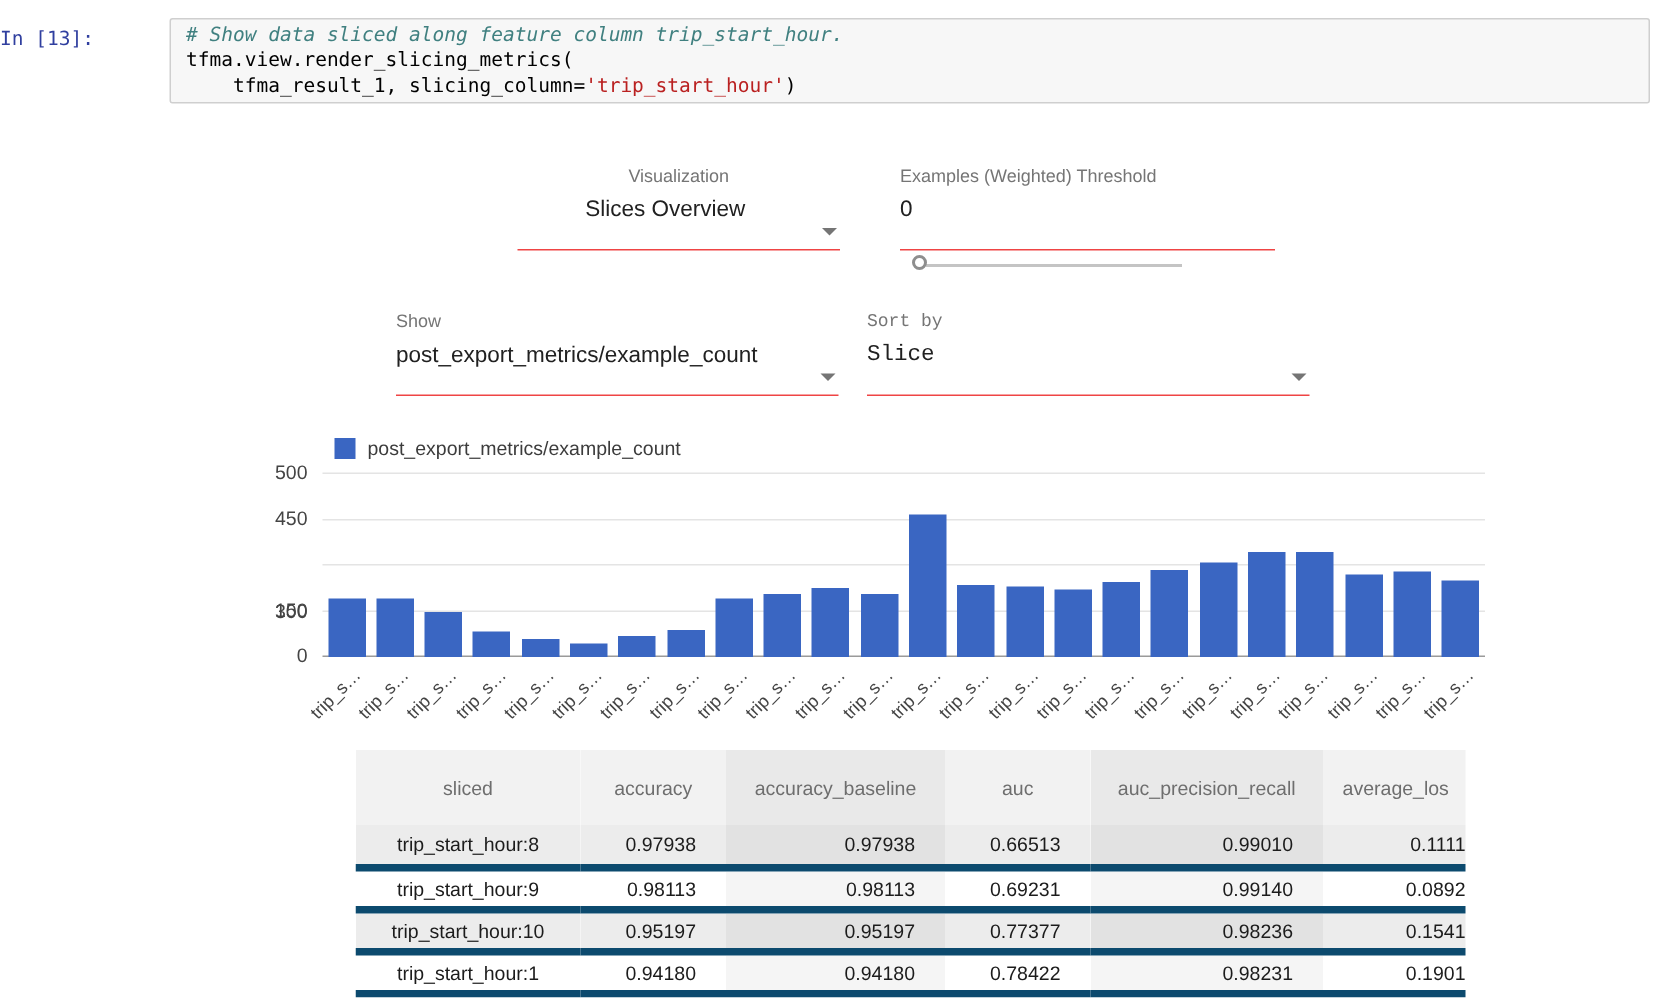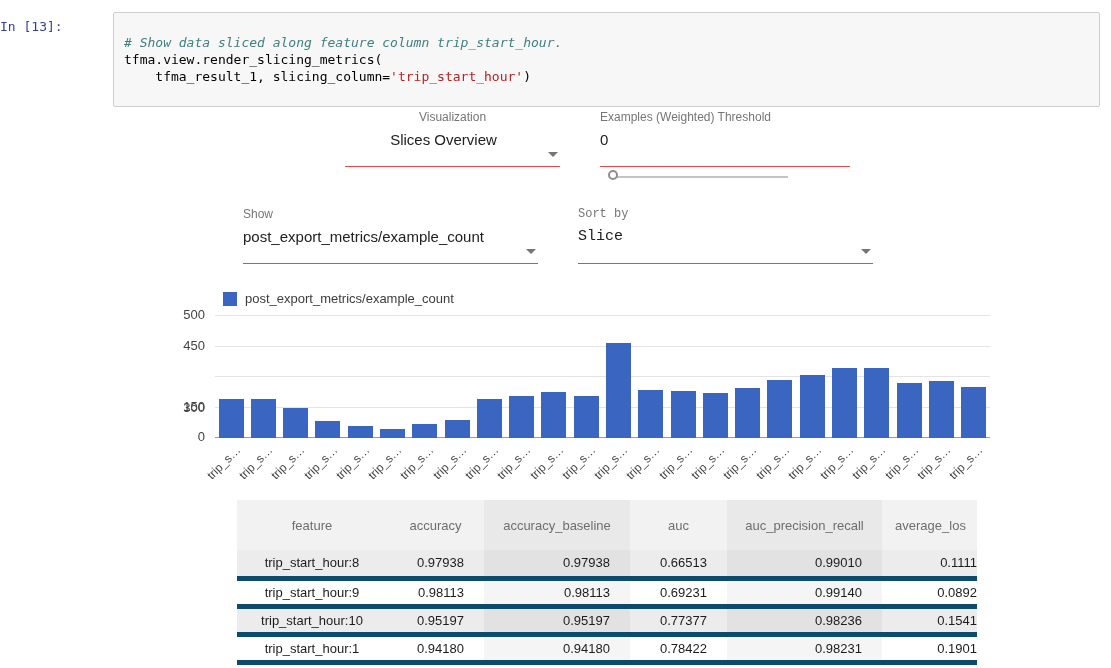--- a/index.html
+++ b/index.html
@@ -10,21 +10,21 @@
   }
 
   
   .cell { position:absolute; top:12px; left:0; right:11px; display:flex; }
   .prompt {
     flex:0 0 113px; text-align:left; padding-right:8px; padding-top:7px;
     font-family:"DejaVu Sans Mono", monospace; font-size:13px; color:#303f9f;
   }
   .code-box {
     flex:1; border:1px solid #cfcfcf; background:#f7f7f7; border-radius:2px;
-    padding:21px 10px; font-family:"DejaVu Sans Mono", monospace;
+    padding:2px 10px; font-family:"DejaVu Sans Mono", monospace;
     font-size:13px; line-height:17px; color:#000;
   }
   .code-line { white-space:pre; }
   .tok-comment { color:#408080; font-style:italic; }
   .tok-string  { color:#ba2121; }
   .tok-plain   { color:#000; }
 
   
   .control { position:absolute; }
   .control .label { font-size:12px; line-height:13px; color:#757575; margin-bottom:8px; }
@@ -34,21 +34,21 @@
     white-space:nowrap; overflow:hidden;
   }
   .control .value-row.no-arrow { padding-right:0; }
   .arrow {
     position:absolute; right:2px; bottom:9px; width:0; height:0;
     border-left:5px solid transparent; border-right:5px solid transparent;
     border-top:5px solid #757575;
   }
   #ctrl-viz       { left:345px; top:111px; width:215px;text-align:center; }
   #ctrl-threshold { left:600px; top:111px; width:250px; }
-  #ctrl-show      { left:243px; top:208px; width:295px; }
+  #ctrl-show      { left:264px; top:208px; width:295px; }
   #ctrl-sort      { left:578px; top:208px; width:295px;font-family:Liberation Mono, monospace; }
   .threshold-input {
     border:none; background:transparent; outline:none; width:100%;
     font-family:"Liberation Sans", sans-serif; font-size:15px; line-height:16px; color:#212121;
   }
   .slider { position:absolute; left:608px; top:169px; width:180px; height:16px; }
   .slider .track { position:absolute; left:9px; right:0; top:7px; height:2px; background:#c4c4c4; }
   .slider .thumb {
     position:absolute; left:0; top:1px; width:10px; height:10px;
     border:2px solid #8e8e8e; border-radius:50%; background:#fff;
@@ -321,21 +321,21 @@
     <colgroup id="cols">
         <col style="width: 150px;">
         <col style="width: 97px;">
         <col style="width: 146px;">
         <col style="width: 97px;">
         <col style="width: 155px;">
         <col style="width: 97px;">
       </colgroup>
     <thead>
         <tr id="thead-row">
-          <th>feature</th>
+          <th>sliced</th>
           <th>accuracy</th>
           <th class="shaded">accuracy_baseline</th>
           <th>auc</th>
           <th class="shaded">auc_precision_recall</th>
           <th>average_los</th>
         </tr>
       </thead>
     <tbody id="tbody">
         <tr>
           <td class="feature">trip_start_hour:8</td>

